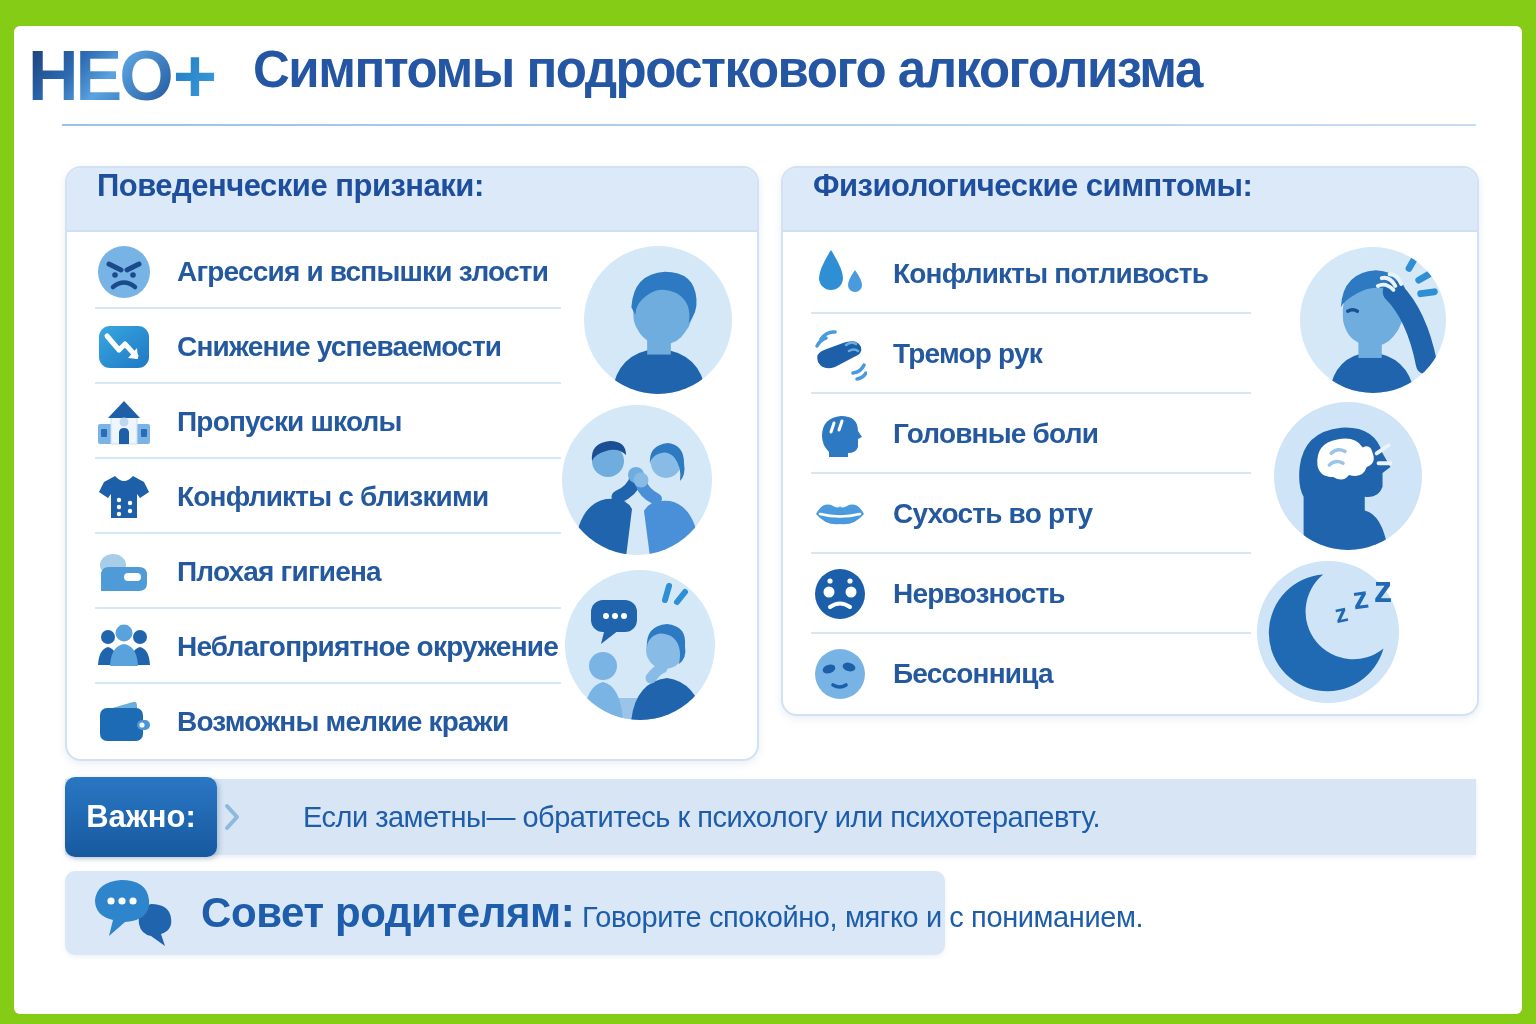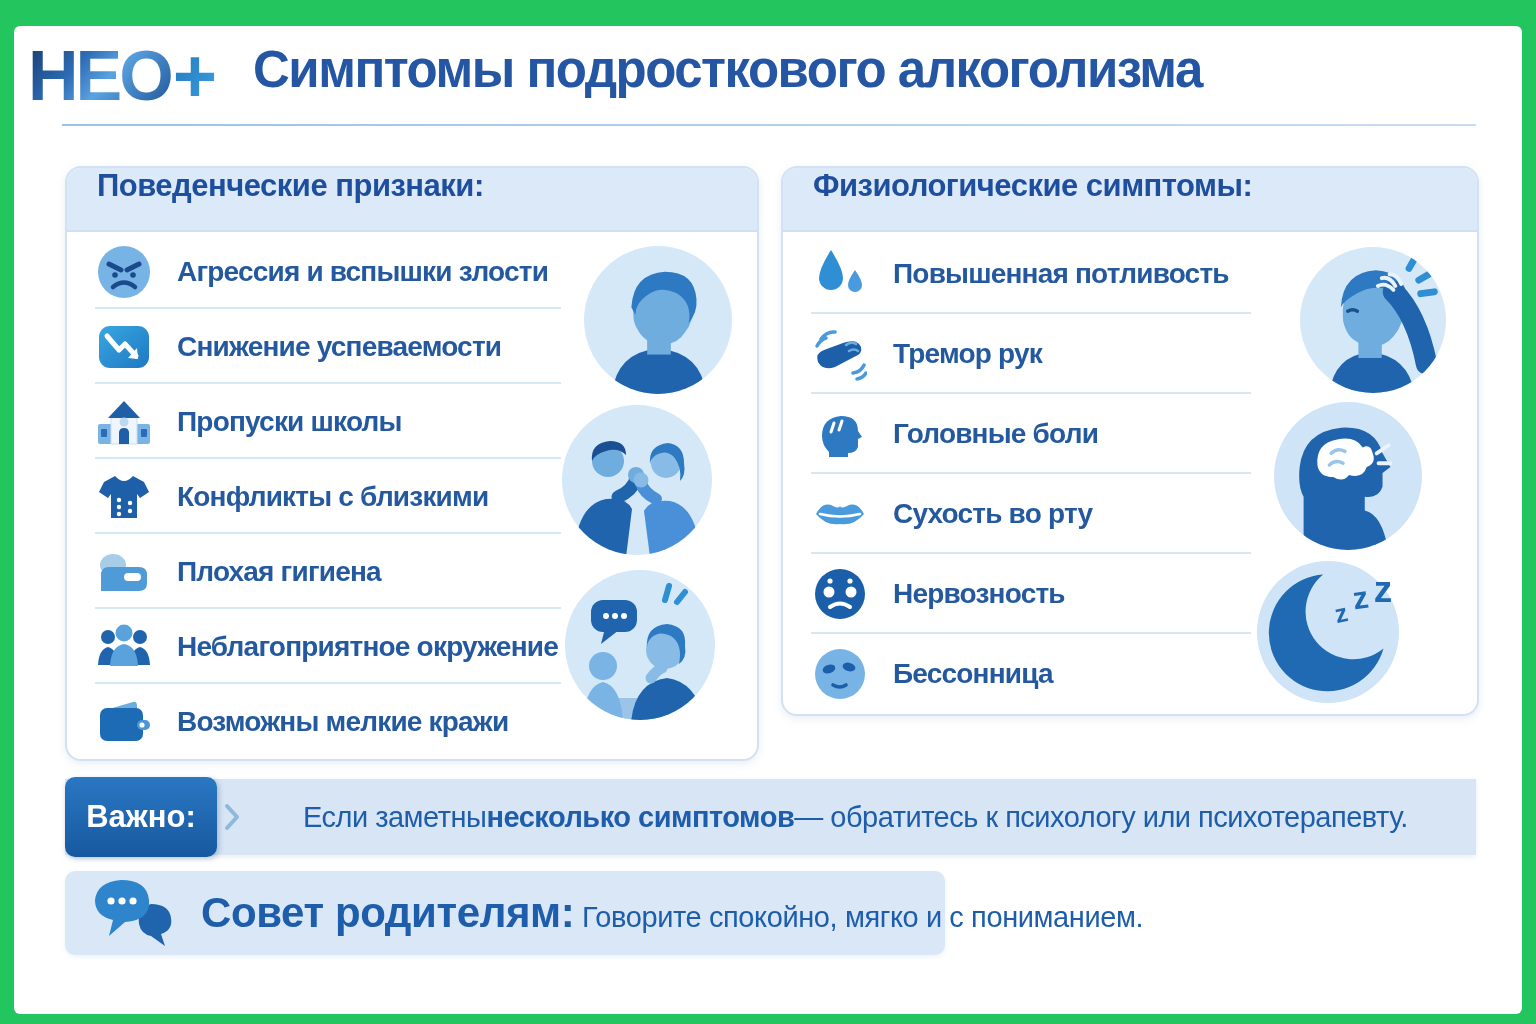--- a/index.html
+++ b/index.html
@@ -1,17 +1,17 @@
 <!DOCTYPE html>
 <html lang="ru"><head>
 <meta charset="utf-8">
 <style>
   html,body{margin:0;padding:0;}
   body{font-family:"Liberation Sans",sans-serif;}
-  .page{position:relative;width:1536px;height:1024px;background:#22c55e;overflow:hidden;}
+  .page{position:relative;width:1536px;height:1024px;background:#84cc16;overflow:hidden;}
   .card{position:absolute;left:14px;top:26px;width:1508px;height:988px;background:#ffffff;border-radius:6px;}
 
   
   .logo{position:absolute;left:28px;top:36px;display:flex;align-items:center;user-select:none;}
   .logo-neo{font-size:70px;font-weight:bold;letter-spacing:-3px;
     background:linear-gradient(130deg,#16376b 0%,#2d6cb4 35%,#5aa2e0 55%,#1b4f93 100%);
     -webkit-background-clip:text;background-clip:text;color:transparent;}
   .logo-plus{font-size:76px;font-weight:bold;color:#2e96d8;margin-left:2px;line-height:1;
     background:linear-gradient(120deg,#1f74bd,#3fa3e0);-webkit-background-clip:text;background-clip:text;color:transparent;}
   .title{position:absolute;left:253px;top:40px;margin:0;font-size:51px;font-weight:bold;color:#2456a4;letter-spacing:-1.5px;white-space:nowrap;}
@@ -226,21 +226,21 @@
     <div class="panel-header">
       <span>Физиологические симптомы:</span>
     </div>
     <div class="rows">
 
       <div class="row">
         <svg class="ic" viewBox="0 0 54 54">
           <path d="M18 3 Q30 22 30 31 A12 12 0 1 1 6 31 Q6 22 18 3 Z" fill="#2e8fd4"></path>
           <path d="M42 23 Q49 33 49 38 A7 7 0 1 1 35 38 Q35 33 42 23 Z" fill="#4a9ade"></path>
         </svg>
-        <span class="label">Повышенная потливость</span>
+        <span class="label">Конфликты потливость</span>
       </div>
 
       <div class="row">
         <svg class="ic" viewBox="0 0 54 54">
           <path d="M8 12 Q14 4 22 5 M4 19 Q7 13 13 11" stroke="#4a9ade" stroke-width="3.5" stroke-linecap="round" fill="none"></path>
           <path d="M40 46 Q48 45 51 38 M44 52 Q50 51 53 46" stroke="#4a9ade" stroke-width="3.5" stroke-linecap="round" fill="none"></path>
           <path d="M5 35 Q2 26 11 23 L30 16 Q44 11 48 20 Q50 27 41 30 L22 40 Q10 44 5 35 Z" fill="#1d5fa8"></path>
           <path d="M33 18 Q38 14 43 17 M36 24 Q41 21 45 24" stroke="#6aaede" stroke-width="2.5" stroke-linecap="round" fill="none"></path>
         </svg>
         <span class="label">Тремор рук</span>
@@ -332,21 +332,20 @@
     </div>
   </section>
 
   <div class="important-banner">
     <div class="important-label">Важно:</div>
     <svg class="important-chevron" width="18" height="28" viewBox="0 0 18 28">
       <path d="M4 3 L14 14 L4 25" stroke="#8fb8dd" stroke-width="4" stroke-linecap="round" stroke-linejoin="round" fill="none"></path>
     </svg>
     <p class="important-text">
         <span>Если заметны </span>
-        <b>несколько симптомов</b>
         <span> — обратитесь к психологу или психотерапевту.</span>
       </p>
   </div>
 
   <div class="advice-banner">
     <svg class="advice-icon" width="92" height="74" viewBox="0 0 92 74">
       <path d="M60 28 Q78 28 80 42 Q82 54 70 58 L74 70 L60 60 Q50 58 48 48 Q46 32 60 28 Z" fill="#1f64ad"></path>
       <path d="M30 4 Q56 4 58 24 Q60 44 34 46 L18 60 L22 44 Q4 40 4 24 Q6 6 30 4 Z" fill="#2e85cc"></path>
       <circle cx="20" cy="25" r="3.6" fill="#fff"></circle>
         <circle cx="31" cy="25" r="3.6" fill="#fff"></circle>

